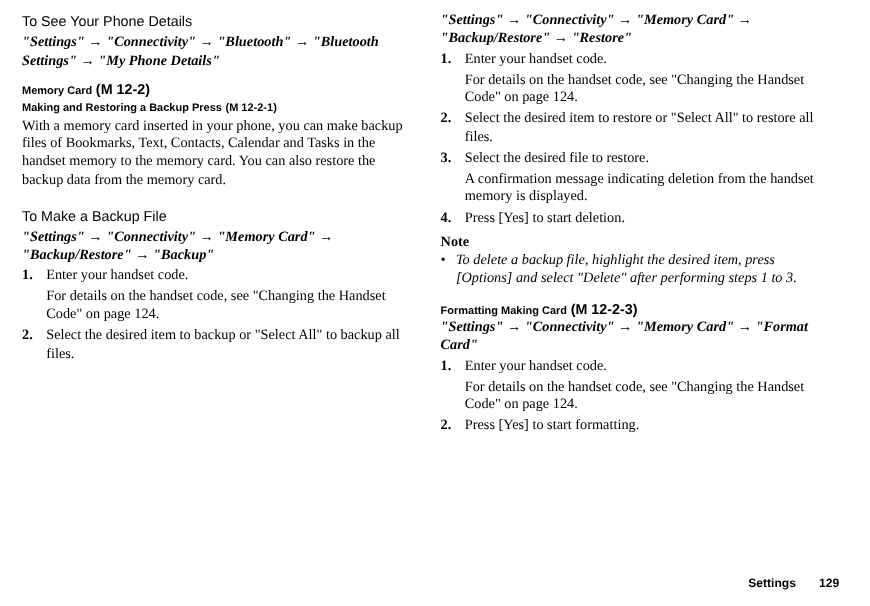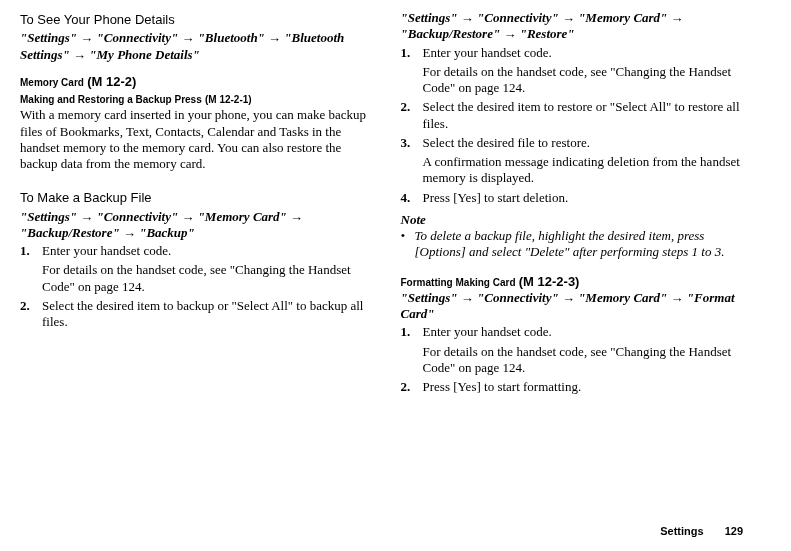--- a/index.html
+++ b/index.html
@@ -51,28 +51,28 @@
   }
   ol { list-style: none; padding-left: 0; }
   li { display: flex; margin-bottom: 3px; }
   li .num {
     font-weight: bold;
     min-width: 22px;
     flex-shrink: 0;
   }
   li .txt { flex: 1; }
   li .sub-para { margin-top: 3px; }
-  .note-label { font-style: italic; font-weight: bold; margin-top: 6px; }
+  .note-label { font-weight: bold; margin-top: 6px; }
   .note-item { display: flex; font-style: italic; }
   .note-item .bullet { min-width: 14px; flex-shrink: 0; }
   .note-item .ntxt { flex: 1; }
   .footer {
     position: absolute;
     bottom: 12px;
-    right: 48px;
+    right: 28px;
     font-family: Arial, Helvetica, sans-serif;
     font-size: 11px;
   }
   .footer .lbl { font-weight: bold; margin-right: 18px; }
   .footer .pg { font-weight: bold; }
 </style>
 </head>
 <body>
 
 <div class="columns">

